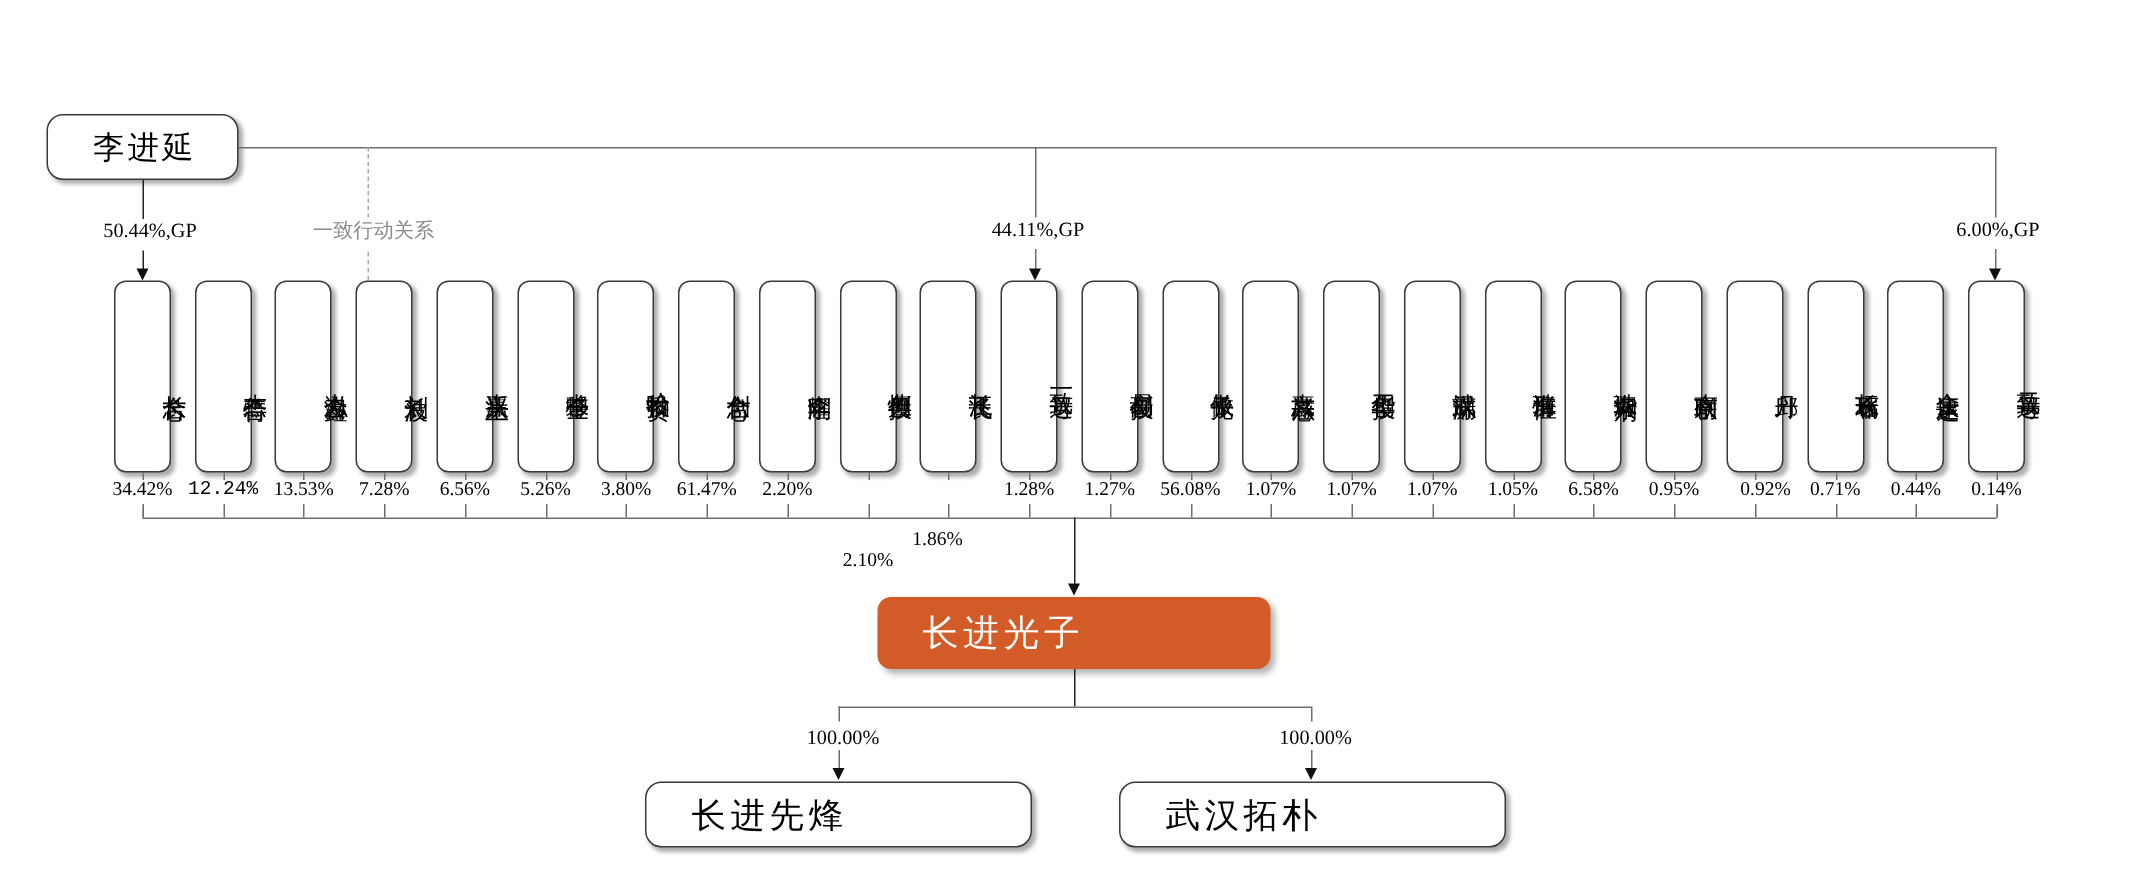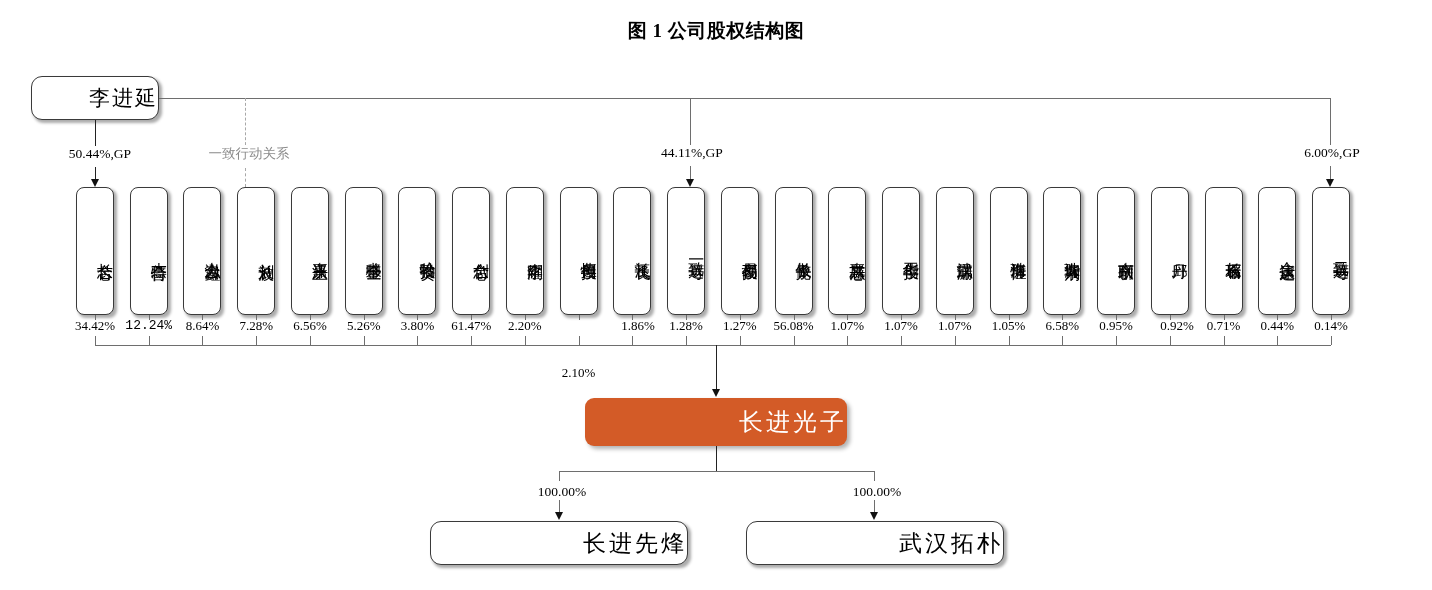--- a/index.html
+++ b/index.html
@@ -22,21 +22,21 @@
   }
 
   
   .node{
     position:absolute;
     box-sizing:border-box;
     background:#ffffff;
     border:1.3px solid #3a3a3a;
     border-radius:9px;
     box-shadow:2.5px 2.5px 3px rgba(0,0,0,.33);
-    display:flex;align-items:center;justify-content:flex-end;padding-left:30px;
+    display:flex;align-items:center;justify-content:flex-start;padding-left:30px;
   }
 
   
   .root-node{
     left:31px;top:76px;width:128px;height:44px;
     border-radius:11px;
     font-size:21px;
     letter-spacing:2px;
   }
 
@@ -124,21 +124,20 @@
     position:absolute;top:484px;
     font-size:13.5px;text-align:center;white-space:nowrap;
     background:#fff;padding:0 3px;
   }
 </style>
 </head>
 <body>
 
 <div id="canvas">
 
-  <div class="title">图 1 公司股权结构图</div>
 
   <div class="node root-node">
     <span>李进延</span>
   </div>
 
   <div class="hline" style="left:159px;top:98px;width:1172px;"></div>
 
   <div class="vline-dark" style="left:95px;top:120px;height:27px;"></div>
   <div class="vline-dark" style="left:95px;top:167px;height:13px;"></div>
   <div class="arrow" style="left:90.5px;top:179px;"></div>
@@ -230,29 +229,29 @@
         <span class="vlabel">金康运达</span>
       </div>
       <div class="node vbox" style="left: 1312px;">
         <span class="vlabel">致远二号</span>
       </div>
     </div>
 
   <div id="pct-layer" class="pct-row">
       <div class="pct" style="left: 63px; width: 64px;">34.42%</div>
       <div class="pct" style="left: 116.739px; width: 64px; font-family: Liberation Mono, monospace;">12.24%</div>
-      <div class="pct" style="left: 170.478px; width: 64px;">8.64%</div>
+      <div class="pct" style="left: 170.478px; width: 64px;">13.53%</div>
       <div class="pct" style="left: 224.217px; width: 64px;">7.28%</div>
       <div class="pct" style="left: 277.957px; width: 64px;">6.56%</div>
       <div class="pct" style="left: 331.696px; width: 64px;">5.26%</div>
       <div class="pct" style="left: 385.435px; width: 64px;">3.80%</div>
       <div class="pct" style="left: 439.174px; width: 64px;">61.47%</div>
       <div class="pct" style="left: 492.913px; width: 64px;">2.20%</div>
       <div class="pct" style="left: 546.652px; width: 64px; margin-top: 47px;">2.10%</div>
-      <div class="pct" style="left: 606px; width: 64px;">1.86%</div>
+      <div class="pct" style="left: 593px; width: 64px; margin-top: 33px;">1.86%</div>
       <div class="pct" style="left: 654.13px; width: 64px;">1.28%</div>
       <div class="pct" style="left: 707.87px; width: 64px;">1.27%</div>
       <div class="pct" style="left: 761.609px; width: 64px;">56.08%</div>
       <div class="pct" style="left: 815.348px; width: 64px;">1.07%</div>
       <div class="pct" style="left: 869.087px; width: 64px;">1.07%</div>
       <div class="pct" style="left: 922.826px; width: 64px;">1.07%</div>
       <div class="pct" style="left: 976.565px; width: 64px;">1.05%</div>
       <div class="pct" style="left: 1030.3px; width: 64px;">6.58%</div>
       <div class="pct" style="left: 1084.04px; width: 64px;">0.95%</div>
       <div class="pct" style="left: 1145px; width: 64px;">0.92%</div>

